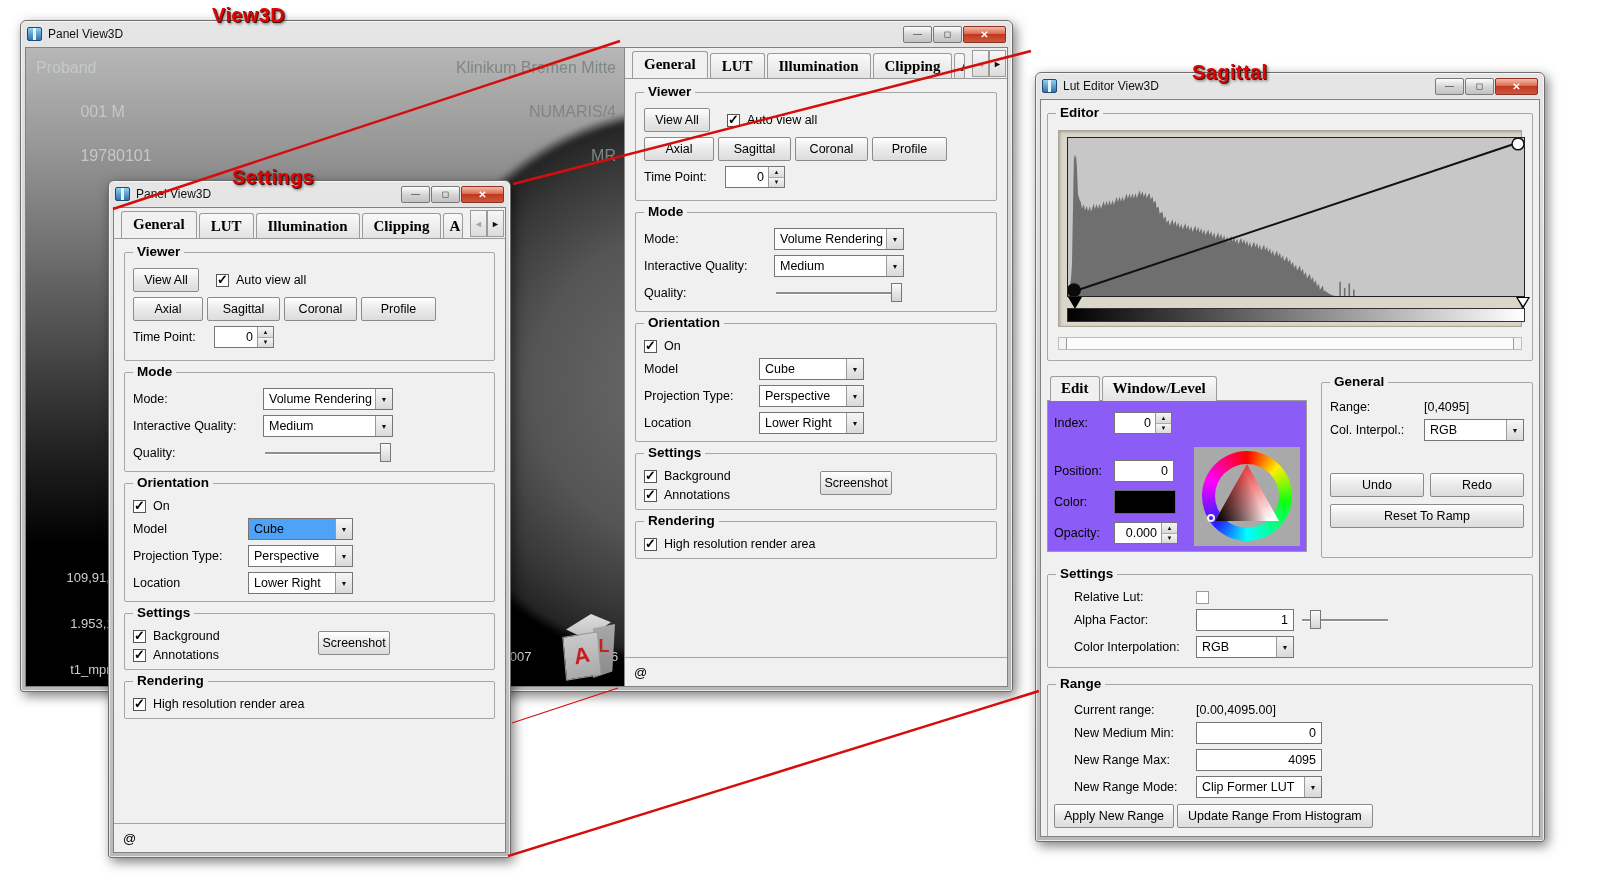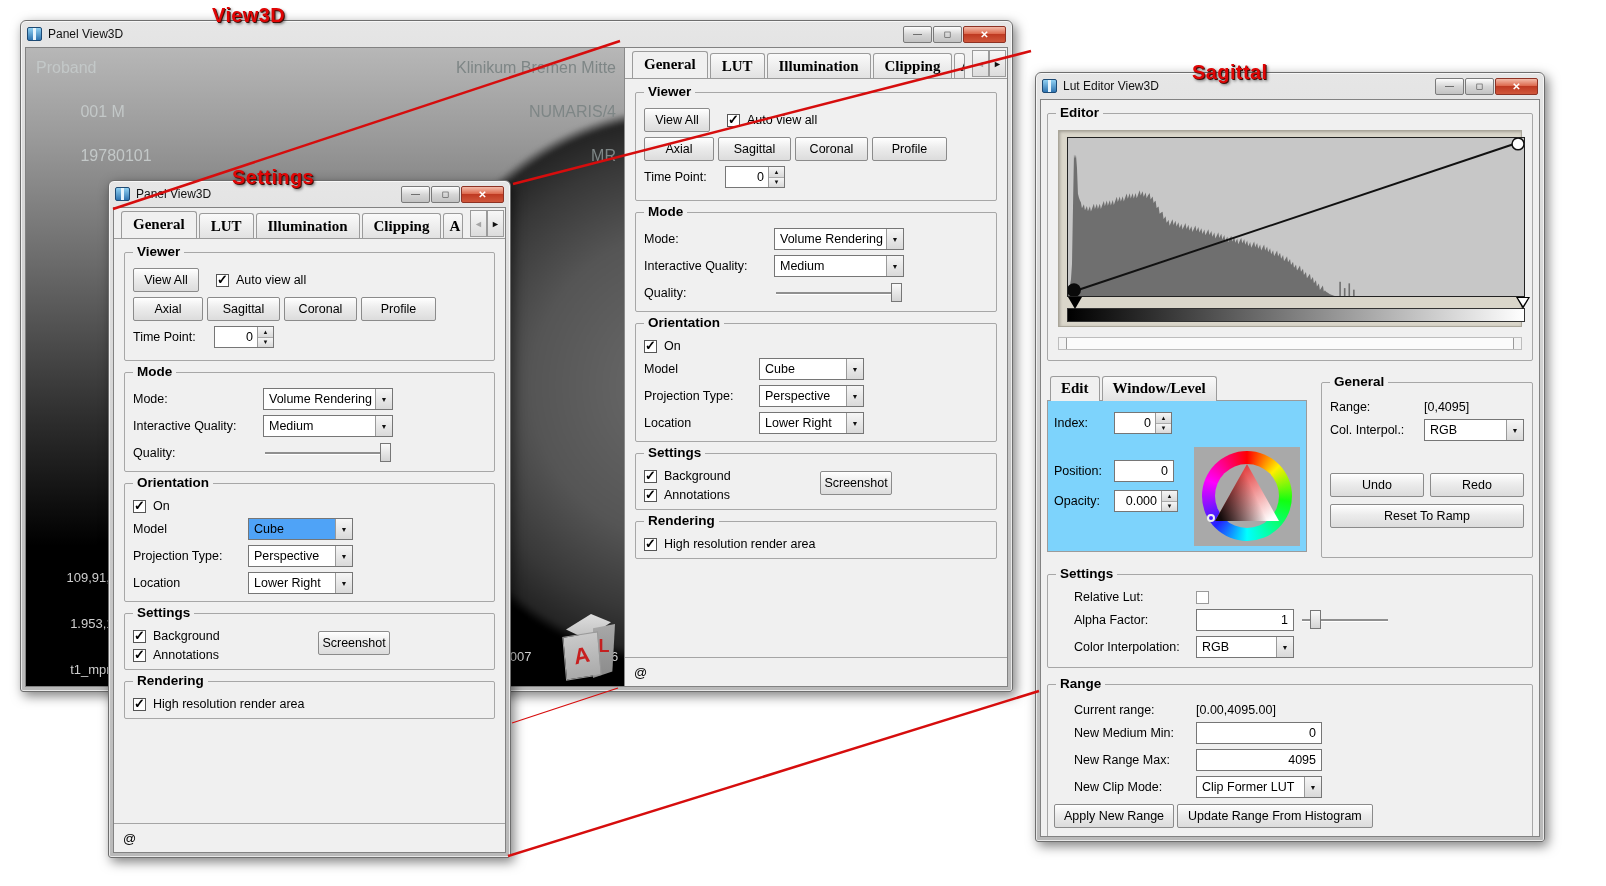--- a/index.html
+++ b/index.html
@@ -91,21 +91,21 @@
   .mk:before { content:""; position:absolute; left:-7px; top:0; border-left:7px solid transparent; border-right:7px solid transparent; border-top:12px solid #000; }
   .mk.mright:after { content:""; position:absolute; left:-5px; top:1px; border-left:5px solid transparent; border-right:5px solid transparent; border-top:8px solid #fff; }
   .hscroll { position:relative; margin:10px 2px 0; height:13px; background:#f3f3f3; border:1px solid #bdbdbd; }
   .hscroll .thumb { position:absolute; left:7px; right:7px; top:0; bottom:0; background:#fbfbfb; border-left:1px solid #9a9a9a; border-right:1px solid #9a9a9a; }
   .editrow { display:flex; margin:15px 6px 0; gap:14px; align-items:flex-start; }
   .tabwidget { width:268px; }
   .tabbar2 { display:flex; padding-left:3px; position:relative; z-index:1; }
   .tab2 { font-family:"Liberation Serif",serif; font-weight:bold; font-size:15px; padding:3px 10px 4px; border:1px solid #9b9b9b; border-bottom:none;
           border-radius:3px 3px 0 0; background:linear-gradient(#fafafa,#e2e2e2); margin-right:2px; }
   .tab2.sel { background:#f0f0f0; }
-  .tabpane { border:1px solid #9b9b9b; height:152px; position:relative; padding:8px 6px 8px; margin-top:-1px; background:#7dd3fc; }
+  .tabpane { border:1px solid #9b9b9b; height:152px; position:relative; padding:8px 6px 8px; margin-top:-1px; background:#8b5cf6; }
   .erow { display:flex; align-items:center; margin:3px 0; }
   .swatch { width:62px; height:24px; background:#000; border:1px solid #6b6b6b; }
   .cwheel { position:absolute; right:6px; top:46px; width:106px; height:99px; background:#a9a9a9; }
   .ring { position:absolute; left:8px; top:4px; width:90px; height:90px; border-radius:50%;
           background:conic-gradient(from 0deg,#f00,#fe0 13%,#1f1 27%,#0ff 50%,#22f 63%,#f0f 81%,#f00); }
   .ring:after { content:""; position:absolute; inset:13px; border-radius:50%; background:#a9a9a9; }
   .tri { position:absolute; left:21px; top:17px; width:64px; height:57px; clip-path:polygon(50% 0,100% 100%,0 100%);
          background:linear-gradient(to bottom right,#e02020 15%,#ffffff 92%); }
   .tri .shade { position:absolute; inset:0; background:linear-gradient(245deg, rgba(0,0,0,0) 42%, rgba(0,0,0,.92) 92%); }
   .cmark { position:absolute; left:13px; top:67px; width:8px; height:8px; border:2px solid #f0f0f0; border-radius:50%; }
@@ -454,20 +454,24 @@
                 <span class="sarr">
                     <span>▲</span>
                     <span>▼</span>
                   </span>
               </div>
             </div>
             <div class="erow" style="margin-bottom:8px;">
               <span class="lbl" style="width:60px;">Position:</span>
               <input class="field" style="width: 60px;" value="0">
             </div>
+            <div class="erow" style="margin-bottom:8px;">
+              <span class="lbl" style="width:60px;">Color:</span>
+              <div class="swatch"></div>
+            </div>
             <div class="erow">
               <span class="lbl" style="width:60px;">Opacity:</span>
               <div class="spin" style="width:64px;">
                 <span class="sval">0.000</span>
                 <span class="sarr">
                     <span>▲</span>
                     <span>▼</span>
                   </span>
               </div>
             </div>
@@ -533,21 +537,21 @@
         </div>
         <div class="row">
           <span class="lbl" style="width:122px;">New Medium Min:</span>
           <input class="field" style="width: 126px;" value="0">
         </div>
         <div class="row">
           <span class="lbl" style="width:122px;">New Range Max:</span>
           <input class="field" style="width: 126px;" value="4095">
         </div>
         <div class="row">
-          <span class="lbl" style="width:122px;">New Clip Mode:</span>
+          <span class="lbl" style="width:122px;">New Range Mode:</span>
           <div class="dd" style="width:126px;">
               <span class="val">Clip Former LUT</span>
               <span class="da">▼</span>
             </div>
         </div>
         <div class="btnrow" style="margin-left:-20px; margin-top:6px; gap:3px;">
           <div class="btn" style="padding:4px 9px;">Apply New Range</div>
           <div class="btn" style="padding:4px 10px;">Update Range From Histogram</div>
         </div>
       </div>

